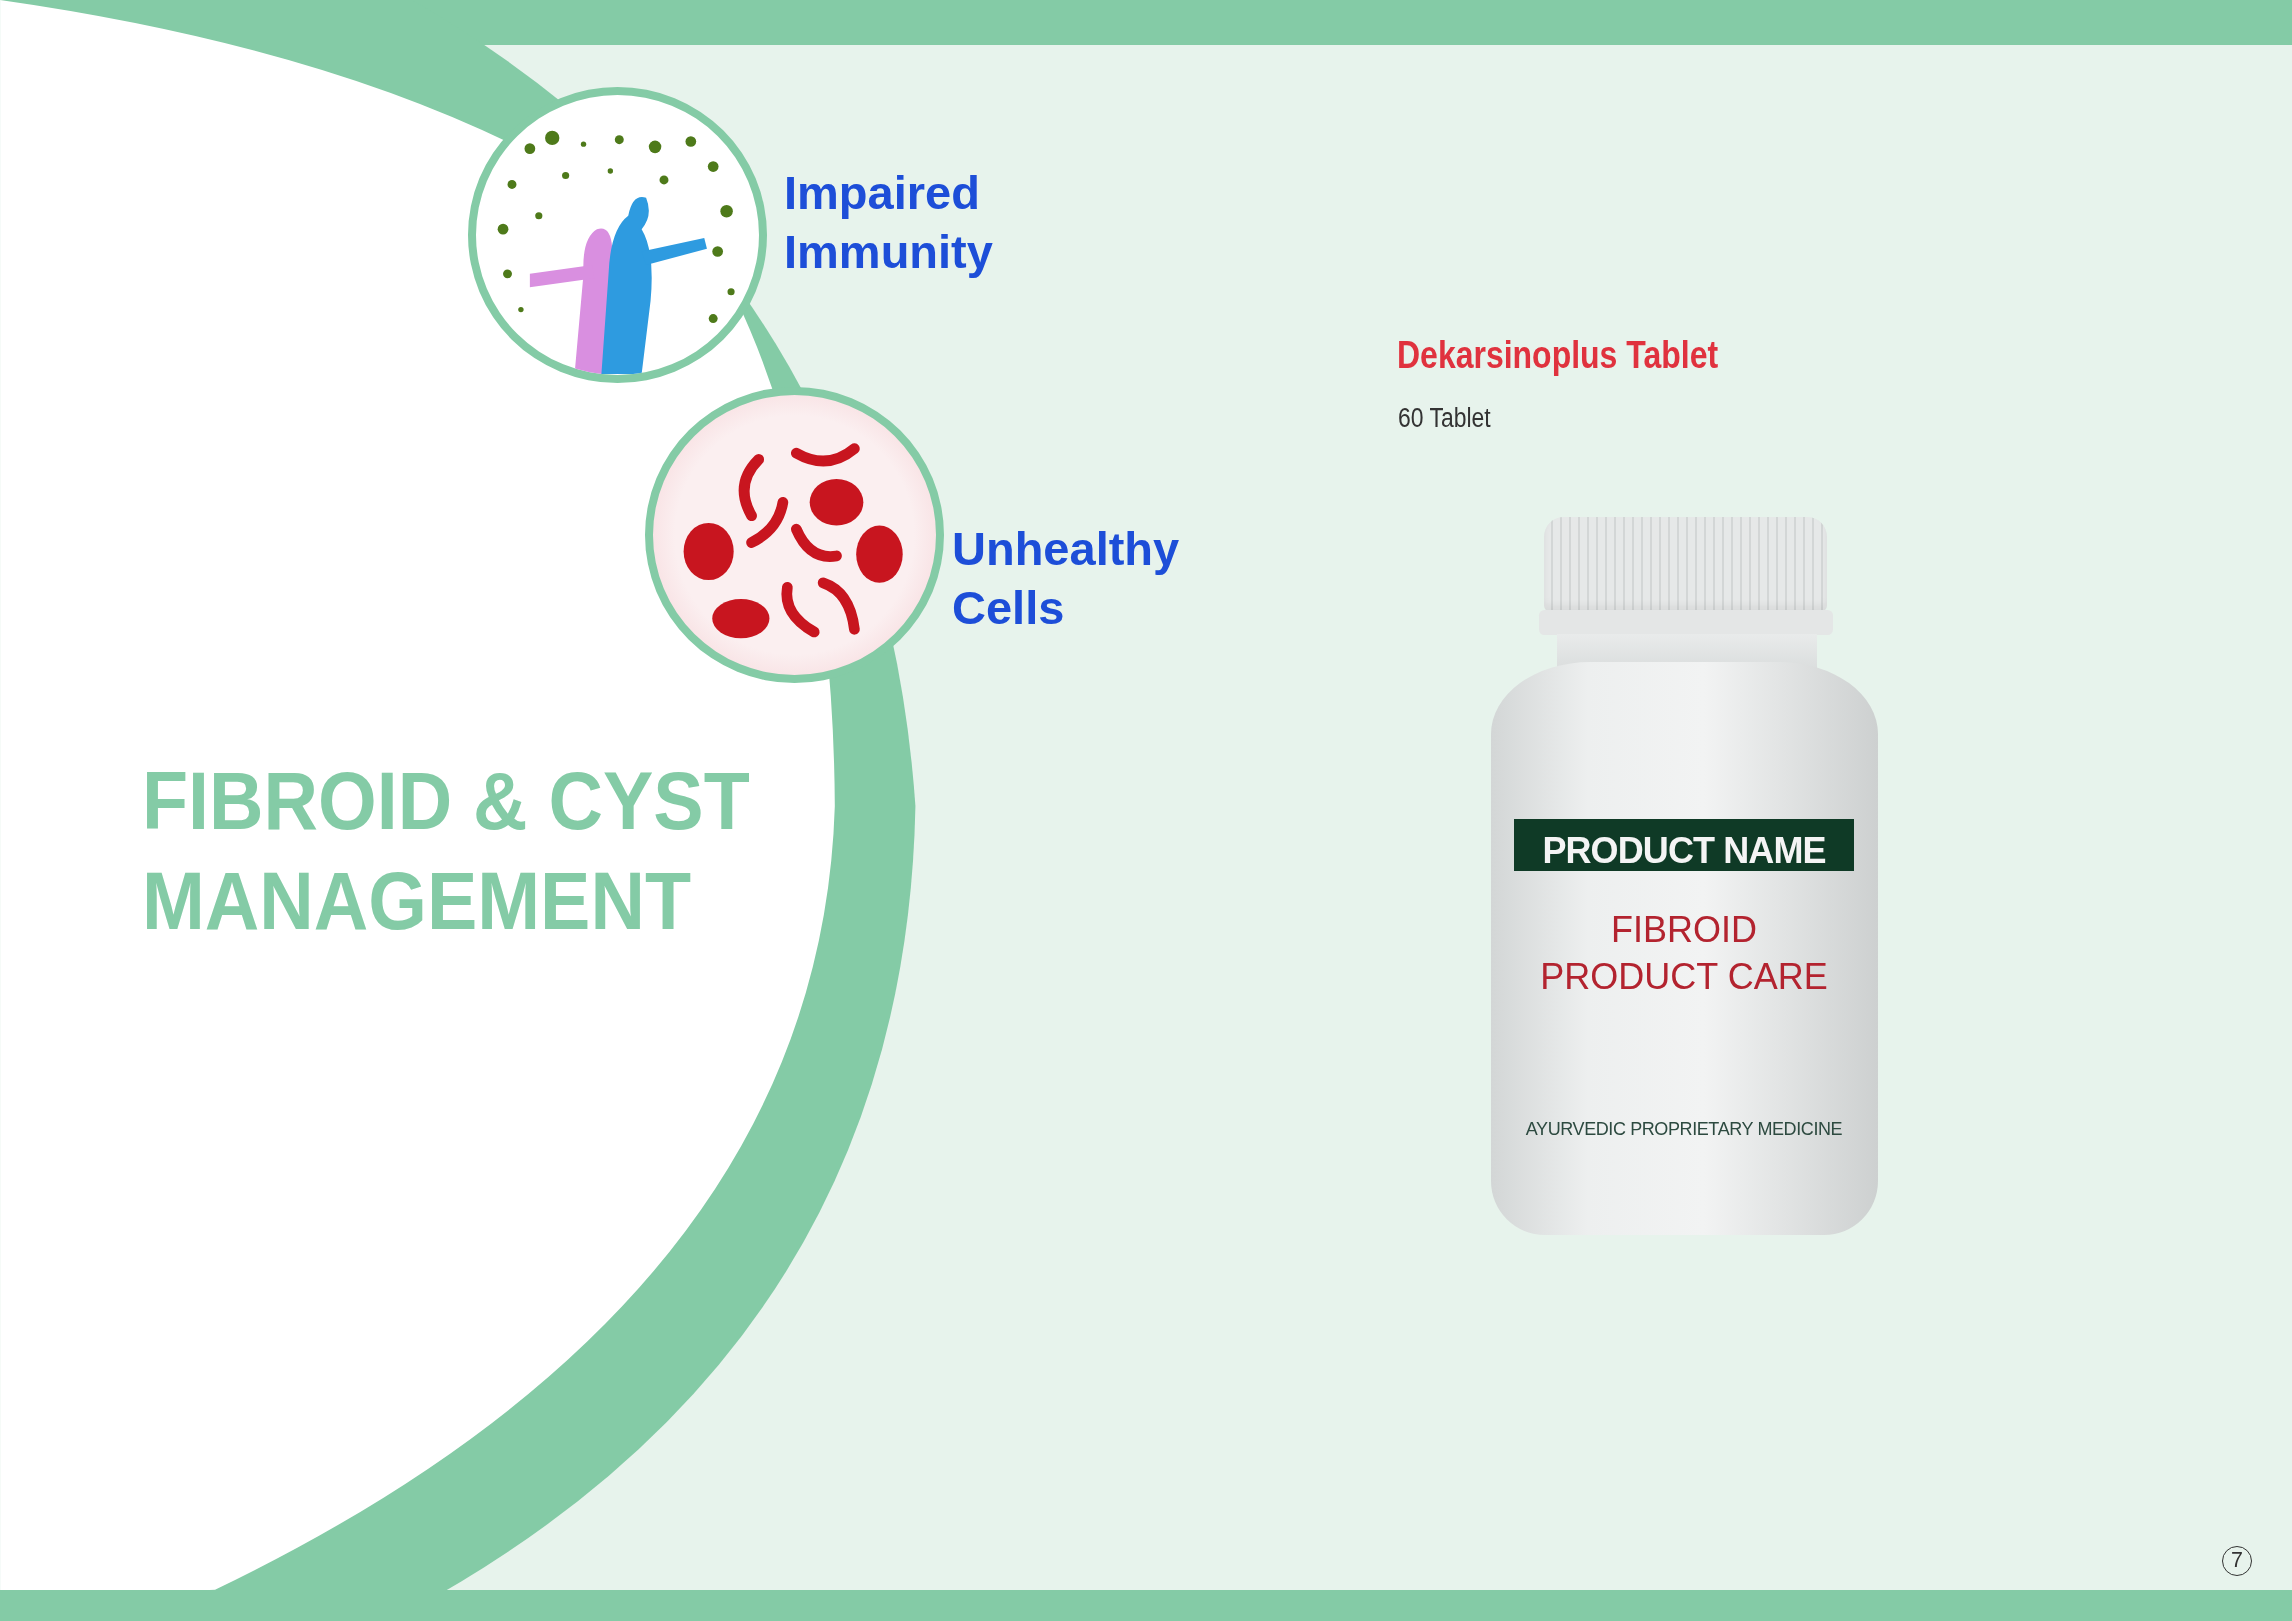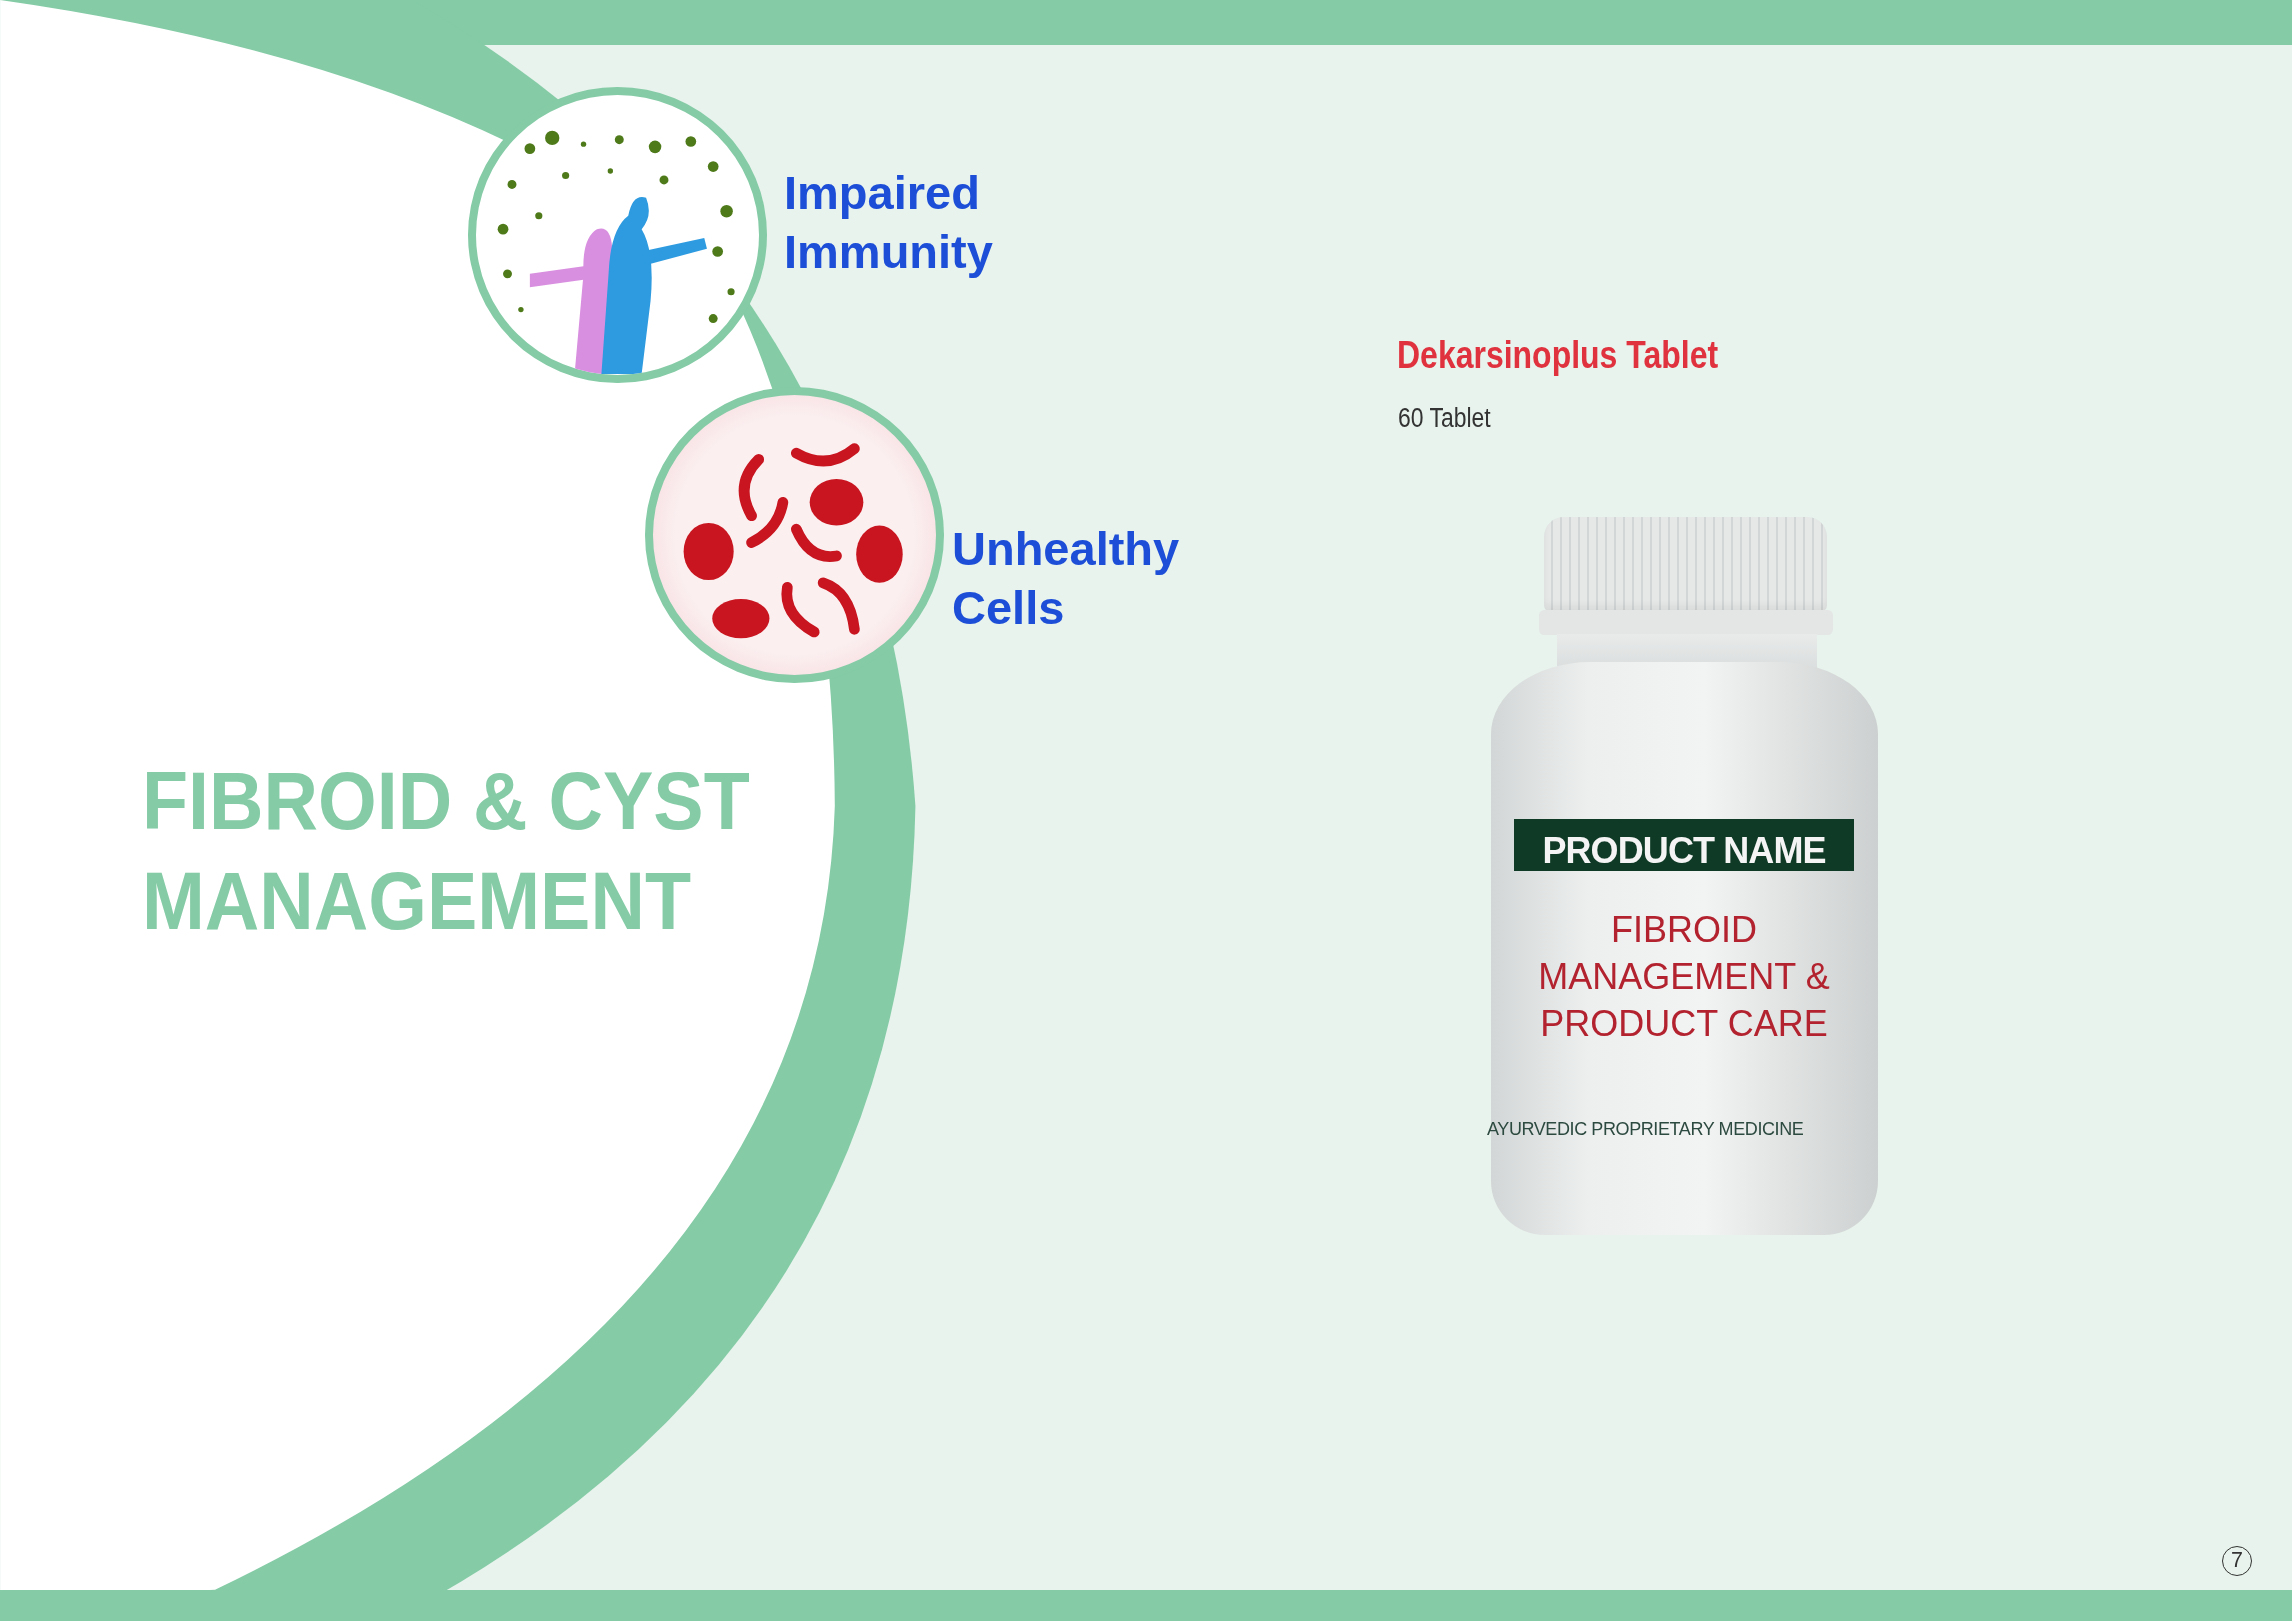--- a/index.html
+++ b/index.html
@@ -23,21 +23,21 @@
   .cap-ring { position:absolute; left:52px; top:100px; width:294px; height:25px; background:#E4E6E6; border-radius:5.4px; }
   .neck { position:absolute; left:70px; top:124px; width:260px; height:36px; background:linear-gradient(#E9EBEB,#DADDDD); }
   .body { position:absolute; left:3.6px; top:152px; width:387px; height:573px; border-radius:99px 99px 54px 54px / 72px 72px 54px 54px;
     background:linear-gradient(90deg,#D3D6D6 0%,#EDEFEF 25%,#F2F3F3 55%,#E2E4E4 75%,#CDD0D0 100%); }
   .brand { position:absolute; left:0; width:394px; top:251px; text-align:center; color:#173A2A; font-weight:bold; font-size:34px; letter-spacing:-0.9px; white-space:nowrap; }
   .pname-box { position:absolute; left:27px; top:309px; width:340px; height:52px; background:#0F3A26; color:#F4F4F4; font-weight:bold; font-size:36px; line-height:64px; text-align:center; letter-spacing:-0.9px; white-space:nowrap; }
   .desc { position:absolute; left:0; width:394px; top:396px; text-align:center; color:#B3232F; font-size:36px; line-height:47px; }
   .count { position:absolute; left:0; width:394px; top:555px; text-align:center; color:#222; white-space:nowrap; }
   .count .n { font-size:39px; }
   .count .u { font-size:21.5px; }
-  .ayur { position:absolute; left:0; width:394px; top:609px; text-align:left; color:#2D4A40; font-size:18px; letter-spacing:-0.4px; white-space:nowrap; }
+  .ayur { position:absolute; left:0; width:394px; top:609px; text-align:center; color:#2D4A40; font-size:18px; letter-spacing:-0.4px; white-space:nowrap; }
   .page-num { position:absolute; left:2222px; top:1546px; width:30px; height:30px; border:1.8px solid #333; border-radius:50%; box-sizing:border-box; color:#333; font-size:21.5px; line-height:27px; text-align:center; }
 </style>
 </head>
 <body>
 
 <div class="band-top"></div>
 
 <svg class="bg" width="2293" height="1622" viewBox="0 0 2560 1811">
 
   <path d="M0,0 L460,0 Q980,300 1022,900 Q1010,1500 455,1800 L0,1811 Z" fill="#84CBA6"></path>
@@ -113,20 +113,19 @@
 <div class="prod-qty">60 Tablet</div>
 
 <div class="bottle">
   <div class="cap"></div>
   <div class="cap-ring"></div>
   <div class="neck"></div>
   <div class="body"></div>
   <div class="pname-box">PRODUCT NAME</div>
   <div class="desc">
     <div>FIBROID</div>
-    <div>MANAGEMENT &amp;</div>
     <div>PRODUCT CARE</div>
   </div>
   <div class="ayur">AYURVEDIC PROPRIETARY MEDICINE</div>
 </div>
 
 <div class="page-num">7</div>
 
 
 </body></html>

